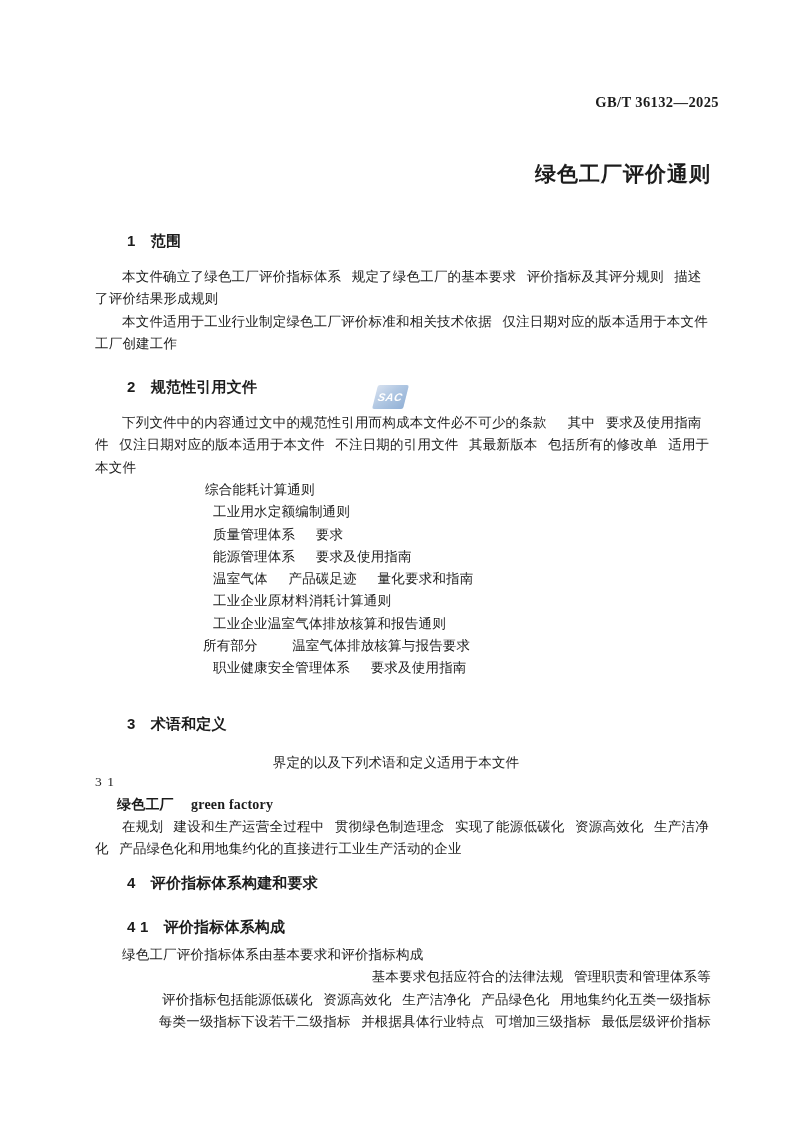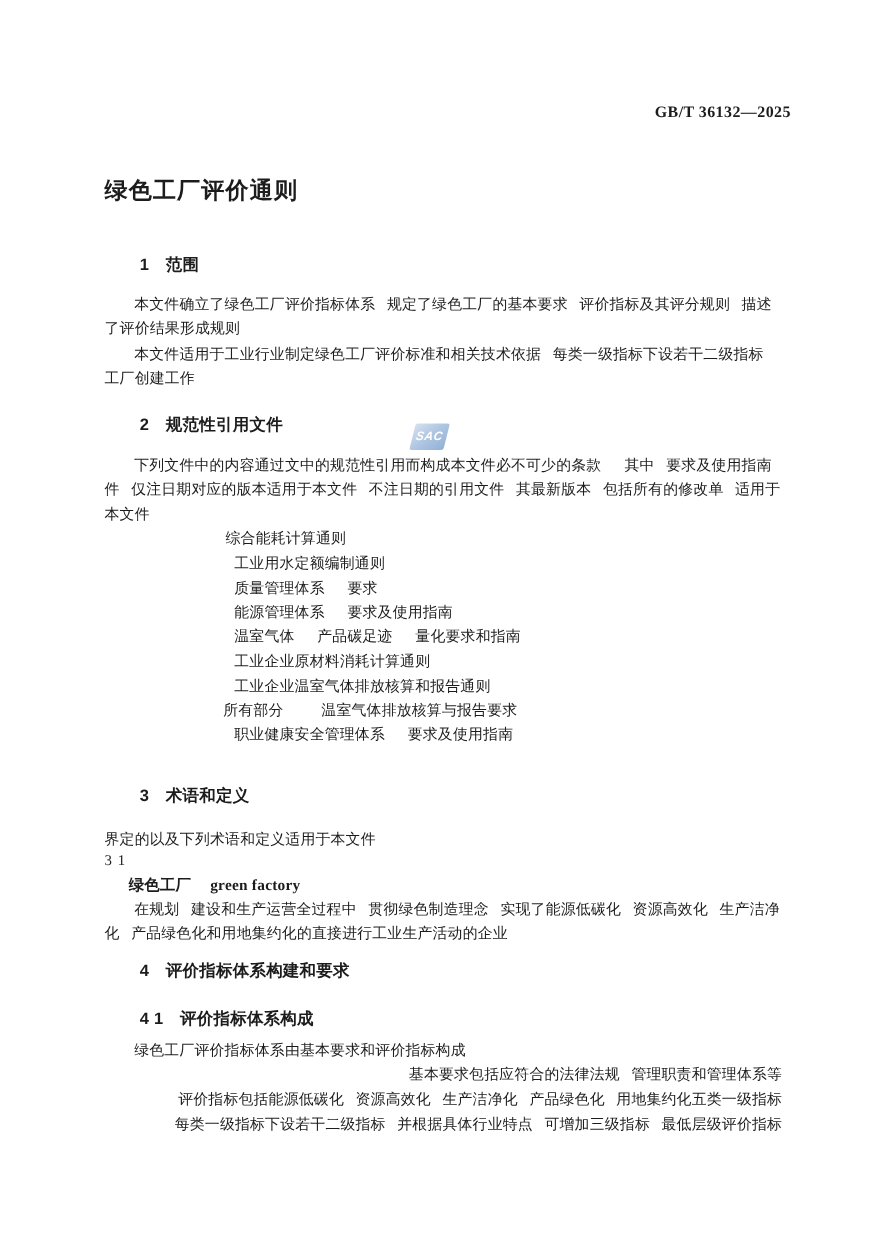--- a/index.html
+++ b/index.html
@@ -37,28 +37,28 @@
   #doc-code{
     position:absolute;top:94px;right:86px;
     font-family:"Liberation Serif","DejaVu Serif",serif;
     font-weight:bold;
     font-size:14.5px;line-height:16px;
     letter-spacing:0.4px;
     white-space:pre;
   }
   #doc-title{
     position:absolute;top:161px;left:95px;width:616px;
-    text-align:left;
+    text-align:right;
     font-family:"Liberation Sans","DejaVu Sans",sans-serif;
     font-weight:bold;
     font-size:21px;line-height:25px;
     letter-spacing:1px;
     white-space:pre;
   }
-  #s3-intro{text-align:left;padding-right:14px;}
+  #s3-intro{text-align:center;padding-right:14px;}
   #s3-term .zh{
     font-family:"Liberation Sans","DejaVu Sans",sans-serif;
     font-weight:bold;font-size:14px;
   }
   #s3-term .en{
     font-family:"Liberation Serif","DejaVu Serif",serif;
     font-weight:bold;font-size:14px;text-align:center;
   }
   #s3-term{padding-left:22px;}
   #s3-clause{letter-spacing:1px;}
@@ -91,21 +91,21 @@
   <div id="watermark">
     <span>SAC</span>
   </div>
 
   <div class="blk" style="top:232px">
     <div class="heading">1　范围</div>
   </div>
   <div class="blk" style="top:266px">
     <div class="line ind">本文件确立了绿色工厂评价指标体系  规定了绿色工厂的基本要求  评价指标及其评分规则  描述</div>
     <div class="line">了评价结果形成规则</div>
-    <div class="line ind">本文件适用于工业行业制定绿色工厂评价标准和相关技术依据  每类一级指标下设若干二级指标</div>
+    <div class="line ind">本文件适用于工业行业制定绿色工厂评价标准和相关技术依据  仅注日期对应的版本适用于本文件</div>
     <div class="line">工厂创建工作</div>
   </div>
 
   <div class="blk" style="top:378px">
     <div class="heading">2　规范性引用文件</div>
   </div>
   <div class="blk" style="top:412px">
     <div class="line ind">下列文件中的内容通过文中的规范性引用而构成本文件必不可少的条款    其中  要求及使用指南</div>
     <div class="line">件  仅注日期对应的版本适用于本文件  不注日期的引用文件  其最新版本  包括所有的修改单  适用于</div>
     <div class="line">本文件</div>

